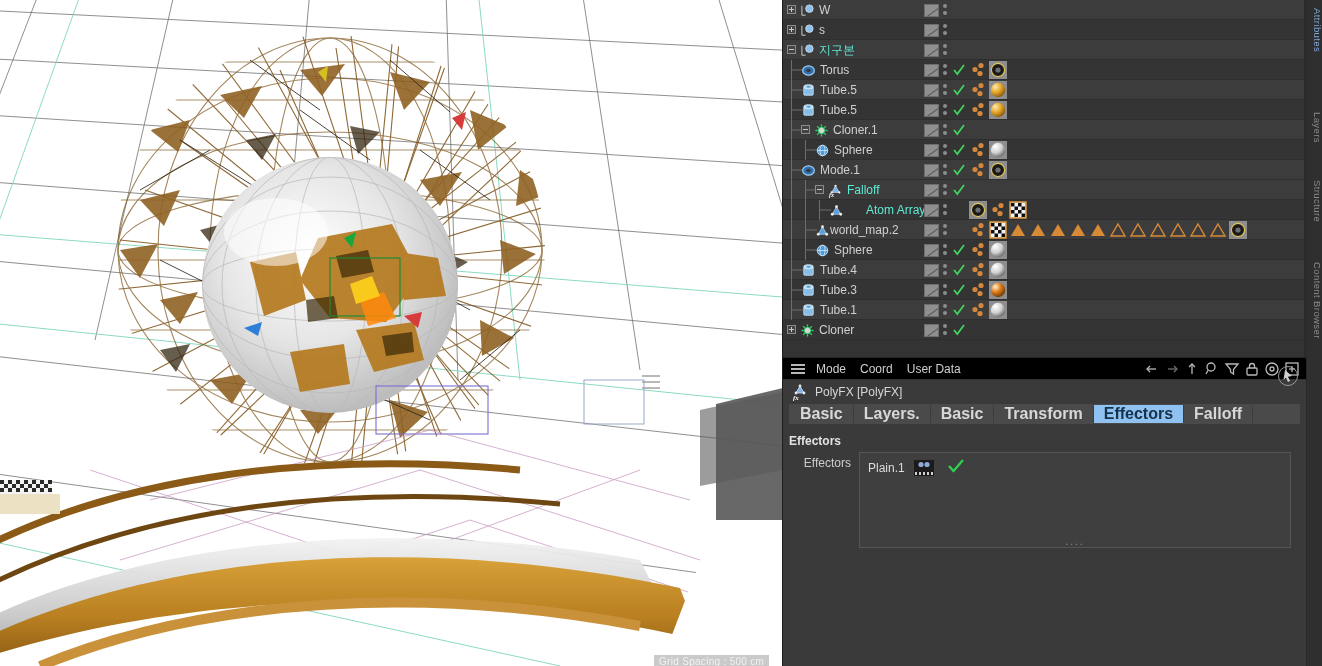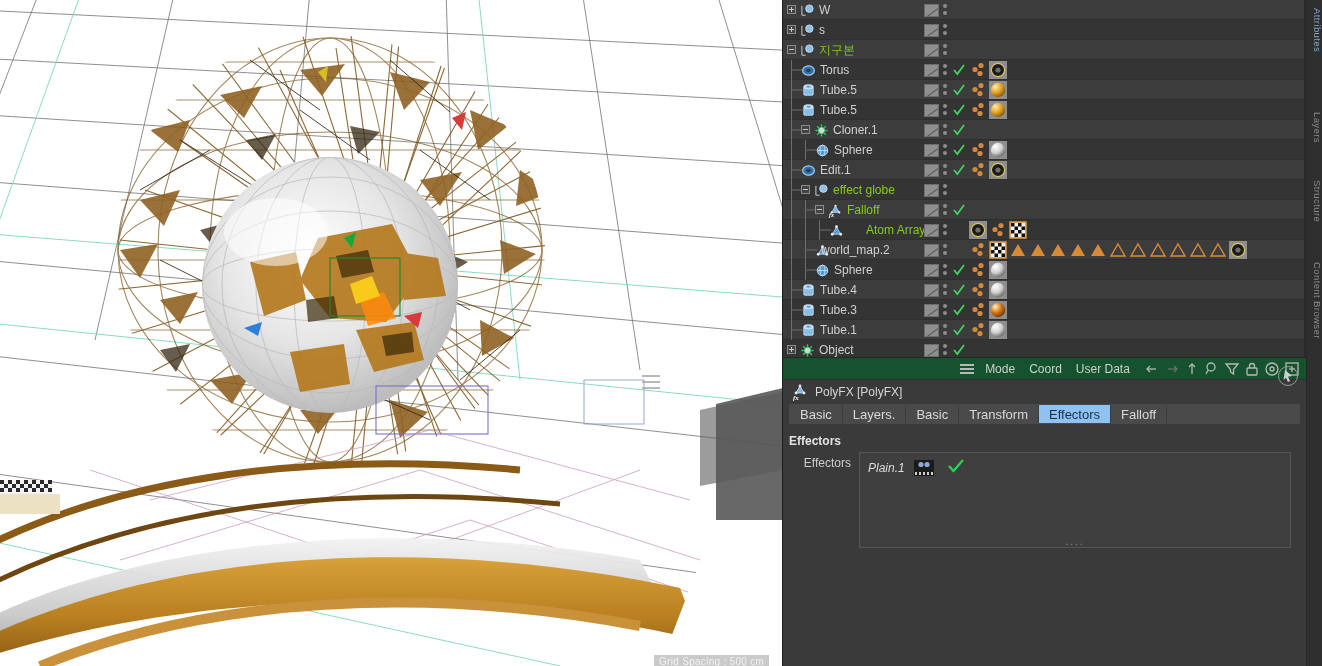--- a/index.html
+++ b/index.html
@@ -52,21 +52,21 @@
   }
   .om-plus.closed::after {
     content: ""; position: absolute; left: 3px; top: 1px;
     width: 1px; height: 5px; background: #c9c9c9;
   }
   .om-icon { position: absolute; top: 3px; width: 15px; height: 15px; }
   .om-label {
     position: absolute; top: 3px; white-space: nowrap;
     font-size: 12px; color: #d0d0d0; line-height: 14px;
   }
-  .om-label.hi { color: #84cc16; }
+  .om-label.hi { color: #5eead4; }
 
   .om-vis {
     position: absolute; left: 141px; top: 4px; width: 15px; height: 13px;
     background: #8f8f8f; border: 1px solid #6e6e6e;
     overflow: hidden;
   }
   .om-vis::after {
     content:""; position:absolute; left:-2px; top:6px; width:22px; height:1px;
     background:#575757; transform: rotate(-36deg);
   }
@@ -97,22 +97,22 @@
   }
   #om-scroll .arr.up { top: 2px; }
   #om-scroll .arr.dn { bottom: 2px; }
 
   
   #attrmgr {
     position: absolute; left: 783px; top: 358px; width: 523px; height: 308px;
     background: #3a3a3a;
   }
   #am-toolbar {
-    position: relative; height: 22px; background: #14532d;
-    display: flex; align-items: center; border-bottom: 1px solid #303030; justify-content: center;
+    position: relative; height: 22px; background: #000000;
+    display: flex; align-items: center; border-bottom: 1px solid #303030;
   }
   #am-burger { width: 22px; height: 22px; position: relative; margin-left: 4px; }
   #am-burger i {
     position: absolute; left: 4px; width: 14px; height: 2px; background: #b9b9b9;
   }
   #am-burger i:nth-child(1){ top: 6px; }
   #am-burger i:nth-child(2){ top: 10px; }
   #am-burger i:nth-child(3){ top: 14px; }
   .am-menu { padding: 0 7px; font-size: 12px; color: #cfcfcf; line-height: 22px; }
   #am-tools { position: absolute; right: 4px; top: 0; height: 22px; display: flex; align-items: center; }
@@ -122,37 +122,38 @@
     height: 24px; display: flex; align-items: center; padding-left: 8px;
     font-size: 12px; color: #d6d6d6;
   }
   #am-title .ttl-ico { width: 18px; height: 18px; margin-right: 6px; position: relative; }
 
   #am-tabs {
     height: 20px; display: flex; align-items: stretch;
     margin: 0 6px; background: #4a4a4a; border: 1px solid #4a4a4a;
   }
   .am-tab {
-    padding: 8px 10px; font-size: 13px; color: #d8d8d8;
+    padding: 8px 10px; font-size: 16px; color: #d8d8d8;
     display: flex; align-items: center; border-right: 1px solid #3c3c3c;
     background: #4a4a4a;
+    font-weight: bold;
   }
   .am-tab.active { background: #8fc2f0; color: #16314a; }
 
   #am-section {
     margin: 10px 0 4px 6px; font-size: 12px; font-weight: bold; color: #e2e2e2;
   }
   #am-eff-row { display: flex; align-items: flex-start; padding-left: 6px; }
   #am-eff-label { width: 62px; text-align: right; font-size: 12px; color: #cdcdcd; padding-top: 4px; margin-right: 8px; }
   #am-eff-box {
     position: relative; width: 432px; height: 96px;
     background: #3f3f3f; border: 1px solid #555555;
   }
   #am-eff-item { position: absolute; left: 8px; top: 5px; display: flex; align-items: center; }
-  #am-eff-name { font-size: 12px; color: #dcdcdc; margin-right: 9px; font-style: italic; }
+  #am-eff-name { font-size: 12px; color: #dcdcdc; margin-right: 9px; }
   #eff-ico { width: 20px; height: 16px; position: relative; margin-right: 12px; }
   #am-eff-dots {
     position: absolute; left: 50%; bottom: 2px; transform: translateX(-50%);
     color: #8c8c8c; font-size: 10px; letter-spacing: 2px; line-height: 6px;
   }
   #am-pick {
     position: absolute; right: 8px; top: 8px; width: 20px; height: 20px;
     border: 1px solid #9a9a9a; border-radius: 50%;
   }
 
@@ -667,61 +668,41 @@
         <div class="om-row odd">
           <div class="om-tree">
             <svg class="om-lines" width="140" height="20">
               <path d="M8.5 0 V20" stroke="#6d6d6d" stroke-width="1"></path>
               <path d="M8.5 10 H20" stroke="#6d6d6d" stroke-width="1"></path>
             </svg>
             <span class="om-icon" style="left:18px"><svg width="15" height="15" viewBox="0 0 16 16">
                 <ellipse cx="8" cy="8" rx="6.2" ry="5" fill="#2f6fae" stroke="#9fcdf0" stroke-width="1.3"></ellipse>
                 <ellipse cx="8" cy="8" rx="2.4" ry="1.8" fill="#3a3a3a"></ellipse>
               </svg></span>
-            <span class="om-label" style="left:37px">Edit.1</span>
+            <span class="om-label" style="left:37px">Mode.1</span>
           </div>
           <div class="om-vis"></div>
           <div class="om-dots">
             <i></i>
             <i></i>
           </div>
           <div class="om-check"><svg width="14" height="14" viewBox="0 0 14 14">
               <path d="M2 7 L5.3 11 L12 2" stroke="#3fd45e" stroke-width="1.8" fill="none"></path>
             </svg></div>
           <div class="om-tags">
             <span class="tag"><svg width="18" height="18" viewBox="0 0 18 18">
                 <circle cx="12" cy="4.5" r="2.6" fill="#d4873a"></circle>
                 <circle cx="6" cy="8.5" r="2.6" fill="#d4873a"></circle>
                 <circle cx="11" cy="12.5" r="2.6" fill="#d4873a"></circle>
               </svg></span>
             <span class="tag"><svg width="18" height="18" viewBox="0 0 18 18">
                 <rect x="0" y="0" width="18" height="18" fill="#8e8e8e"></rect>
                 <circle cx="9" cy="9" r="6.6" fill="#1a1a1a" stroke="#e2c455" stroke-width="1.2"></circle>
                 <circle cx="9" cy="9" r="2.6" fill="#6f6f6f"></circle>
               </svg></span>
-          </div>
-        </div>
-        <div class="om-row even">
-          <div class="om-tree">
-            <svg class="om-lines" width="140" height="20">
-              <path d="M8.5 0 V20" stroke="#6d6d6d" stroke-width="1"></path>
-              <path d="M8.5 10 H20" stroke="#6d6d6d" stroke-width="1"></path>
-            </svg>
-            <div class="om-plus " style="left:18px"></div>
-            <span class="om-icon" style="left:31px"><svg width="15" height="15" viewBox="0 0 16 16">
-                <path d="M2 3 V13" stroke="#b9b9b9" stroke-width="1.2" fill="none"></path>
-                <path d="M2 13 H6" stroke="#b9b9b9" stroke-width="1.2" fill="none"></path>
-                <circle cx="10" cy="6" r="4" fill="#8fc0ea" stroke="#d4e6f7" stroke-width="0.8"></circle>
-              </svg></span>
-            <span class="om-label hi" style="left:50px">effect globe</span>
-          </div>
-          <div class="om-vis"></div>
-          <div class="om-dots">
-            <i></i>
-            <i></i>
           </div>
         </div>
         <div class="om-row odd">
           <div class="om-tree">
             <svg class="om-lines" width="140" height="20">
               <path d="M8.5 0 V20" stroke="#6d6d6d" stroke-width="1"></path>
               <path d="M22.5 0 V20" stroke="#6d6d6d" stroke-width="1"></path>
               <path d="M22.5 10 H34" stroke="#6d6d6d" stroke-width="1"></path>
             </svg>
             <div class="om-plus " style="left:32px"></div>
@@ -796,21 +777,21 @@
               <path d="M8.5 0 V20" stroke="#6d6d6d" stroke-width="1"></path>
               <path d="M22.5 0 V20" stroke="#6d6d6d" stroke-width="1"></path>
               <path d="M22.5 10 H34" stroke="#6d6d6d" stroke-width="1"></path>
             </svg>
             <span class="om-icon" style="left:32px"><svg width="15" height="15" viewBox="0 0 16 16">
                 <path d="M8 4 L12.5 12 H3.5 Z" fill="#5a9fdc" stroke="#cfe3f7" stroke-width="0.7"></path>
                 <circle cx="8" cy="4" r="1.5" fill="#eeeeee"></circle>
                 <circle cx="12.5" cy="12" r="1.5" fill="#eeeeee"></circle>
                 <circle cx="3.5" cy="12" r="1.5" fill="#eeeeee"></circle>
               </svg></span>
-            <span class="om-label" style="left:38px">world_map.2</span>
+            <span class="om-label" style="left:47px">world_map.2</span>
           </div>
           <div class="om-vis"></div>
           <div class="om-dots">
             <i></i>
             <i></i>
           </div>
           <div class="om-tags">
             <span class="tag"><svg width="18" height="18" viewBox="0 0 18 18">
                 <circle cx="12" cy="4.5" r="2.6" fill="#d4873a"></circle>
                 <circle cx="6" cy="8.5" r="2.6" fill="#d4873a"></circle>
@@ -1040,21 +1021,21 @@
                   <path d="M8 1.5 V4"></path>
                   <path d="M8 12 V14.5"></path>
                   <path d="M1.5 8 H4"></path>
                   <path d="M12 8 H14.5"></path>
                   <path d="M3.4 3.4 L5 5"></path>
                   <path d="M11 11 L12.6 12.6"></path>
                   <path d="M12.6 3.4 L11 5"></path>
                   <path d="M5 11 L3.4 12.6"></path>
                 </g>
               </svg></span>
-            <span class="om-label" style="left:36px">Object</span>
+            <span class="om-label" style="left:36px">Cloner</span>
           </div>
           <div class="om-vis"></div>
           <div class="om-dots">
             <i></i>
             <i></i>
           </div>
           <div class="om-check"><svg width="14" height="14" viewBox="0 0 14 14">
               <path d="M2 7 L5.3 11 L12 2" stroke="#3fd45e" stroke-width="1.8" fill="none"></path>
             </svg></div>
         </div>

